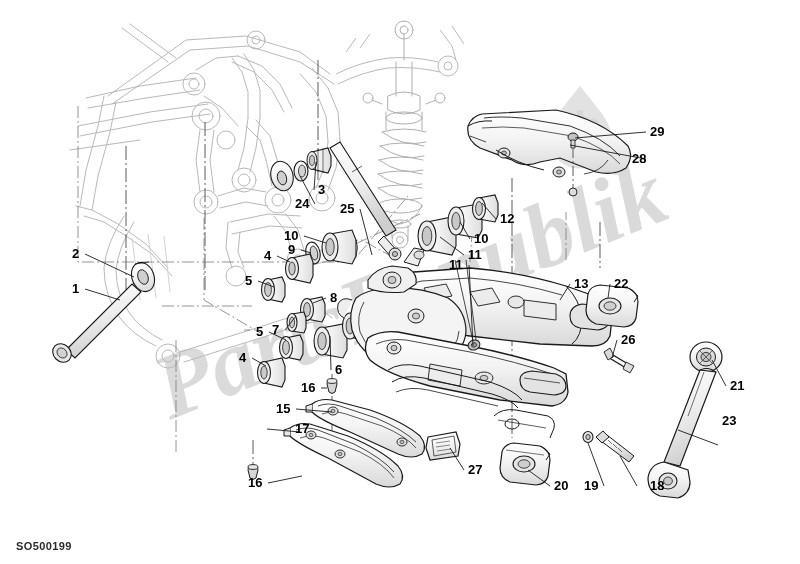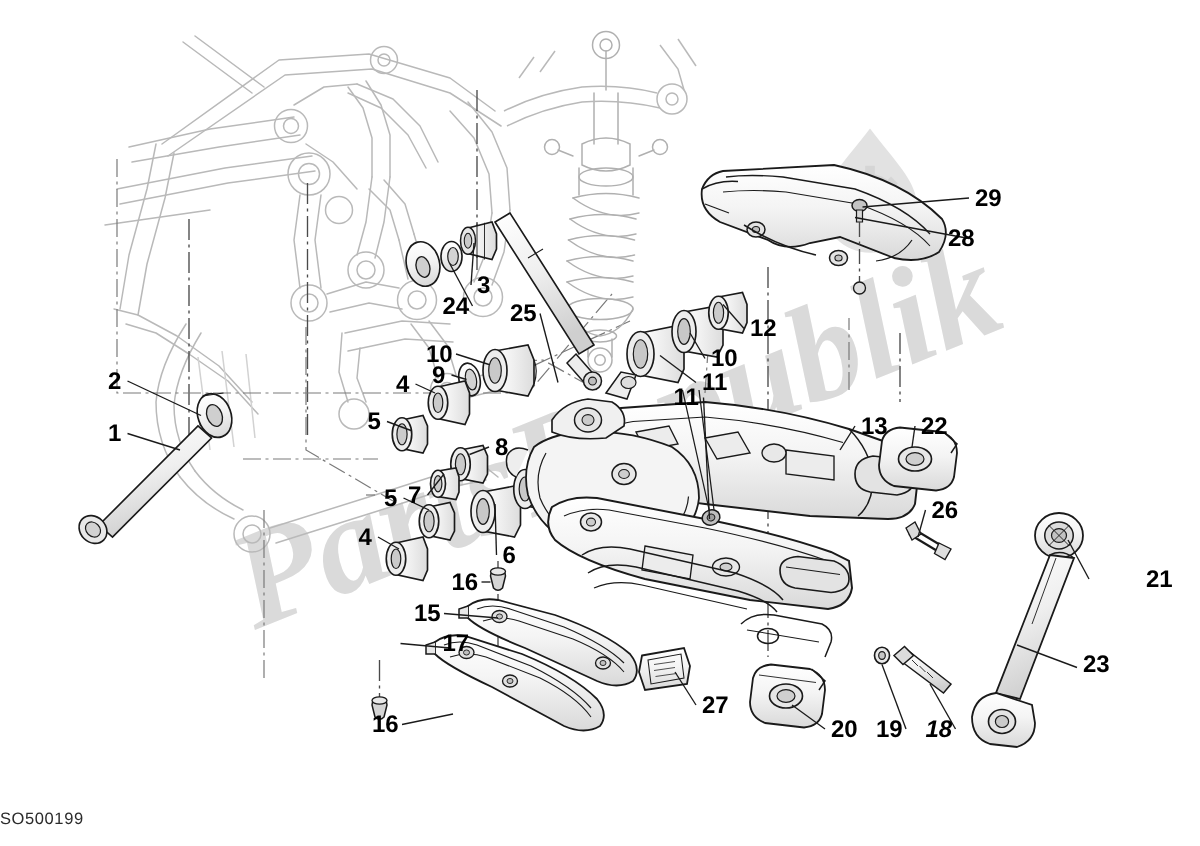--- a/index.html
+++ b/index.html
@@ -18,34 +18,34 @@
   #diagram-svg {
     position: absolute;
     left: 0;
     top: 0;
     width: 800px;
     height: 564px;
   }
   .callout {
     position: absolute;
     font-family: "Liberation Sans", sans-serif;
-    font-size: 16px;
+    font-size: 13px;
     font-weight: bold;
     color: #000000;
     white-space: nowrap;
     line-height: 1;
     letter-spacing: 0px;
   }
   #sheet-code {
     position: absolute;
-    left: 0;
+    left: 16px;
     top: 540px;
     font-family: "Liberation Sans", sans-serif;
     font-size: 11px;
-    font-weight: normal;
+    font-weight: bold;
     color: #2b2b2b;
     letter-spacing: 0.4px;
   }
   .wm-text {
     font-family: "Liberation Serif", serif;
     font-weight: bold;
     font-style: italic;
     fill: #dadada;
   }
 </style>
@@ -566,26 +566,26 @@
       <div class="callout" style="left: 284px; top: 229px;">10</div>
       <div class="callout" style="left: 474px; top: 232px;">10</div>
       <div class="callout" style="left: 468px; top: 248px;">11</div>
       <div class="callout" style="left: 500px; top: 212px;">12</div>
       <div class="callout" style="left: 574px; top: 277px;">13</div>
       <div class="callout" style="left: 449px; top: 258px;">11</div>
       <div class="callout" style="left: 276px; top: 402px;">15</div>
       <div class="callout" style="left: 301px; top: 381px;">16</div>
       <div class="callout" style="left: 248px; top: 476px;">16</div>
       <div class="callout" style="left: 247px; top: 422px; margin-left: 48px;">17</div>
-      <div class="callout" style="left: 617px; top: 479px; font-style: italic;">18</div>
+      <div class="callout" style="left: 650px; top: 479px;">18</div>
       <div class="callout" style="left: 584px; top: 479px;">19</div>
       <div class="callout" style="left: 554px; top: 479px;">20</div>
-      <div class="callout" style="left: 764px; top: 379px;">21</div>
+      <div class="callout" style="left: 730px; top: 379px;">21</div>
       <div class="callout" style="left: 614px; top: 277px; text-align: center;">22</div>
-      <div class="callout" style="left: 722px; top: 436px;">23</div>
+      <div class="callout" style="left: 722px; top: 414px;">23</div>
       <div class="callout" style="left: 295px; top: 197px;">24</div>
       <div class="callout" style="left: 340px; top: 202px;">25</div>
       <div class="callout" style="left: 621px; top: 333px;">26</div>
       <div class="callout" style="left: 468px; top: 463px;">27</div>
       <div class="callout" style="left: 632px; top: 152px;">28</div>
       <div class="callout" style="left: 650px; top: 125px;">29</div>
     </div>
 
   <div id="sheet-code">SO500199</div>
 

